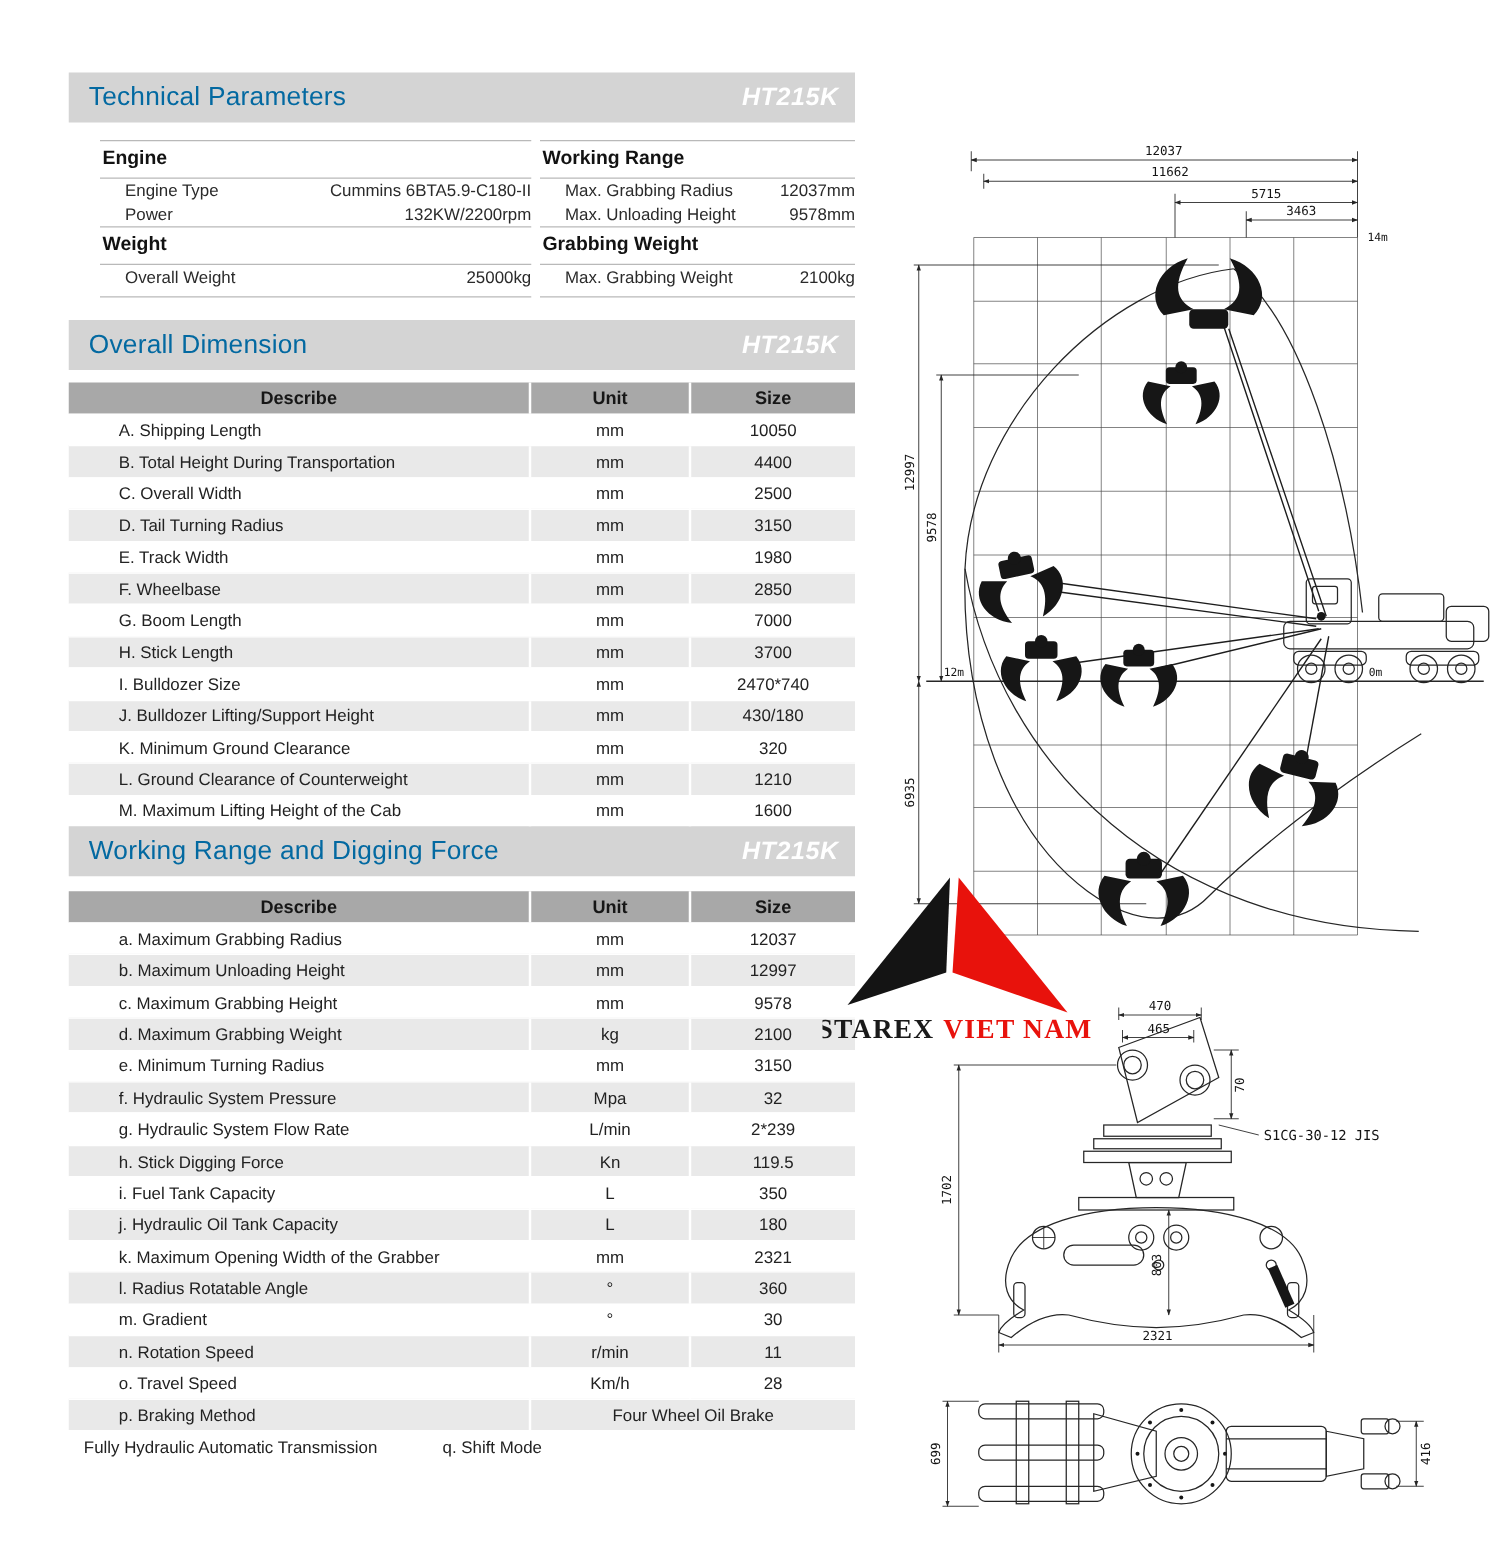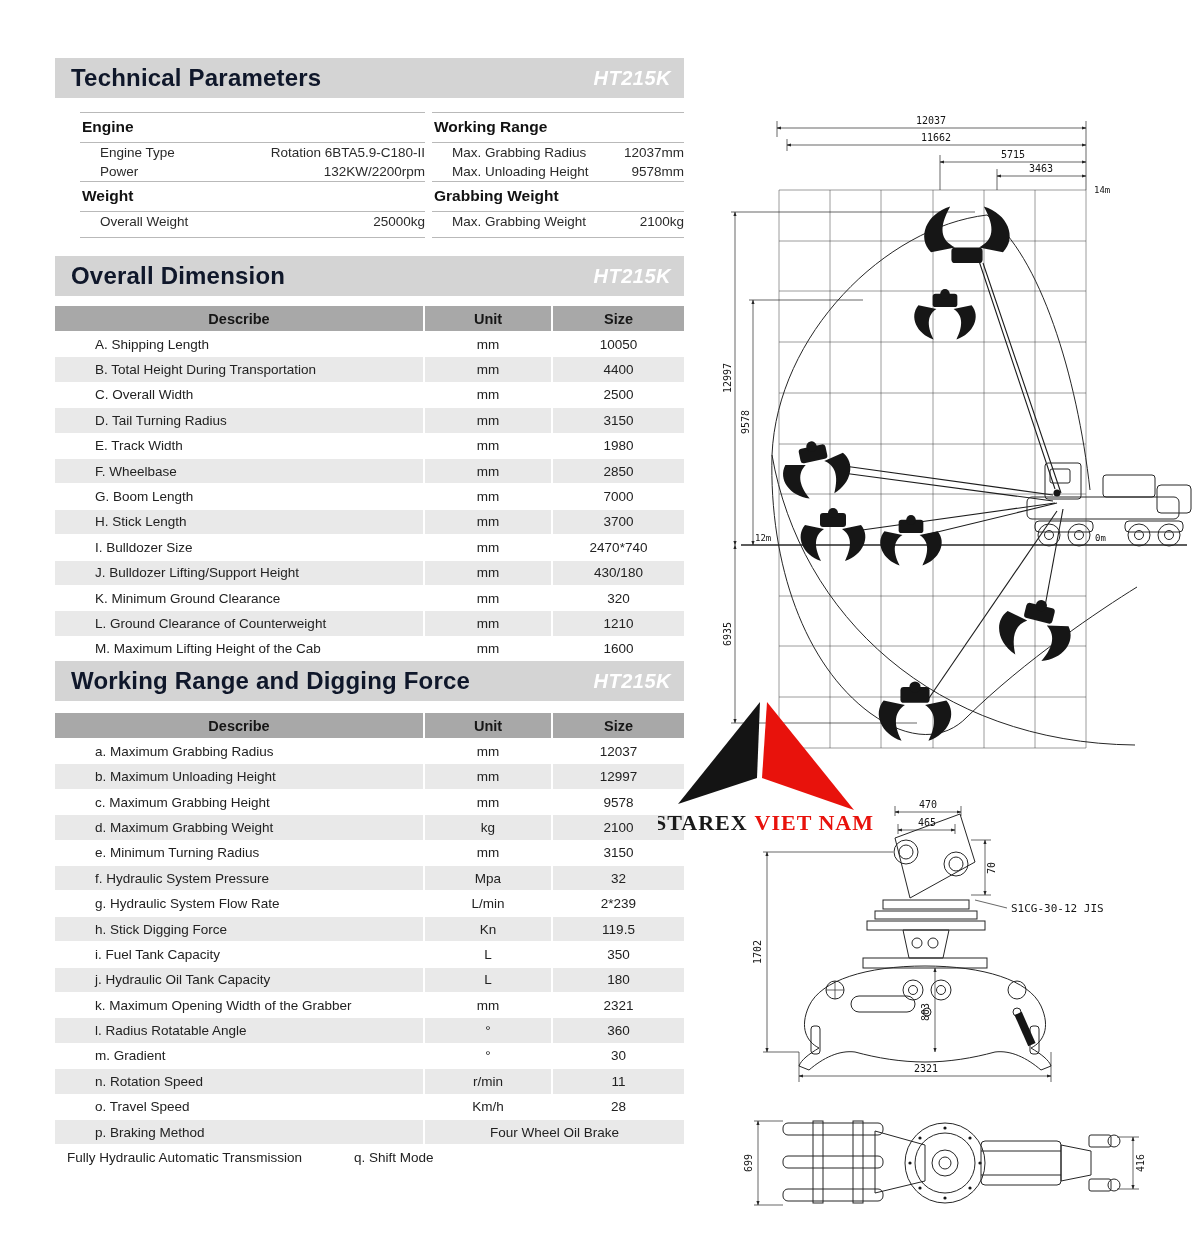--- a/index.html
+++ b/index.html
@@ -3,21 +3,21 @@
 <meta charset="utf-8">
 <style>
   html,body{margin:0;padding:0;}
   body{width:1200px;height:1233px;position:relative;background:#fff;
        font-family:"Liberation Sans",sans-serif;overflow:hidden;}
 
   .leftcol{position:absolute;left:55px;top:58px;width:629px;}
 
   .secbar{height:40px;background:#d4d4d4;display:flex;align-items:center;
           justify-content:space-between;padding:0 13px 0 16px;box-sizing:border-box;}
-  .secbar .t{font-size:24px;font-weight:bold;color:#0f172a;letter-spacing:.2px;}
+  .secbar .t{font-size:21px;font-weight:normal;color:#0369a1;letter-spacing:.2px;}
   .secbar .m{font-size:20px;font-weight:bold;font-style:italic;color:#fff;letter-spacing:.5px;}
 
   .params{display:flex;justify-content:space-between;margin-top:14px;}
   .pcol{box-sizing:border-box;}
   .pcol.l{width:345px;margin-left:25px;}
   .pcol.r{width:252px;}
   .pgroup{border-top:1px solid #b9b9b9;}
   .pgroup:last-child{border-bottom:1px solid #b9b9b9;padding-bottom:6px;}
   .ph{font-size:15.5px;font-weight:bold;color:#121212;padding:5px 0 6px 2px;
       border-bottom:1px solid #b9b9b9;}
@@ -64,21 +64,21 @@
     <span class="t">Technical Parameters</span>
     <span class="m">HT215K</span>
   </div>
 
   <div class="params">
     <div class="pcol l">
       <div class="pgroup">
         <div class="ph">Engine</div>
         <div class="prow">
           <span class="k">Engine Type</span>
-          <span class="v">Rotation 6BTA5.9-C180-II</span>
+          <span class="v">Cummins 6BTA5.9-C180-II</span>
         </div>
         <div class="prow">
           <span class="k">Power</span>
           <span class="v">132KW/2200rpm</span>
         </div>
       </div>
       <div class="pgroup">
         <div class="ph">Weight</div>
         <div class="prow">
           <span class="k">Overall Weight</span>

